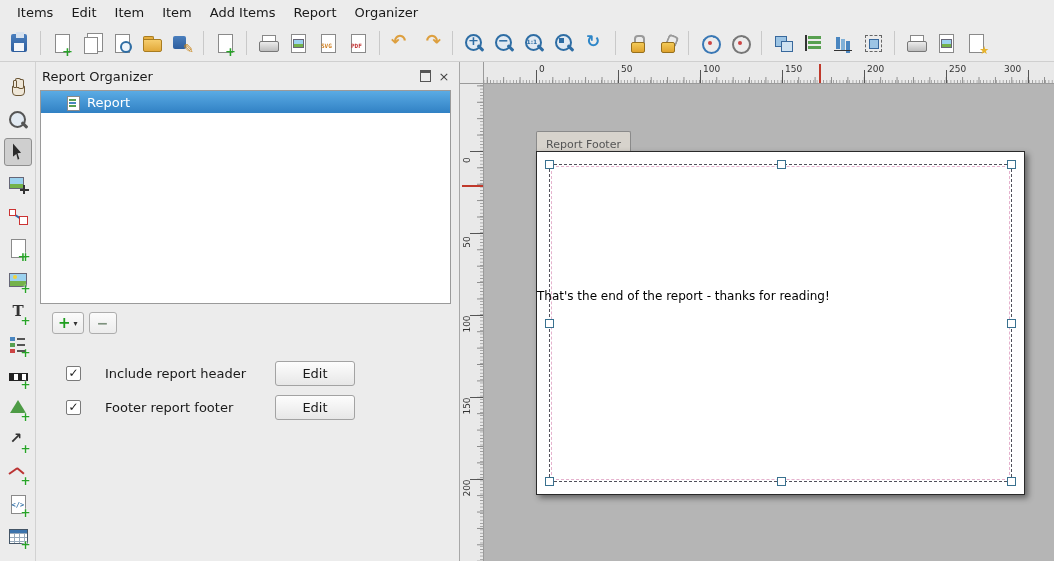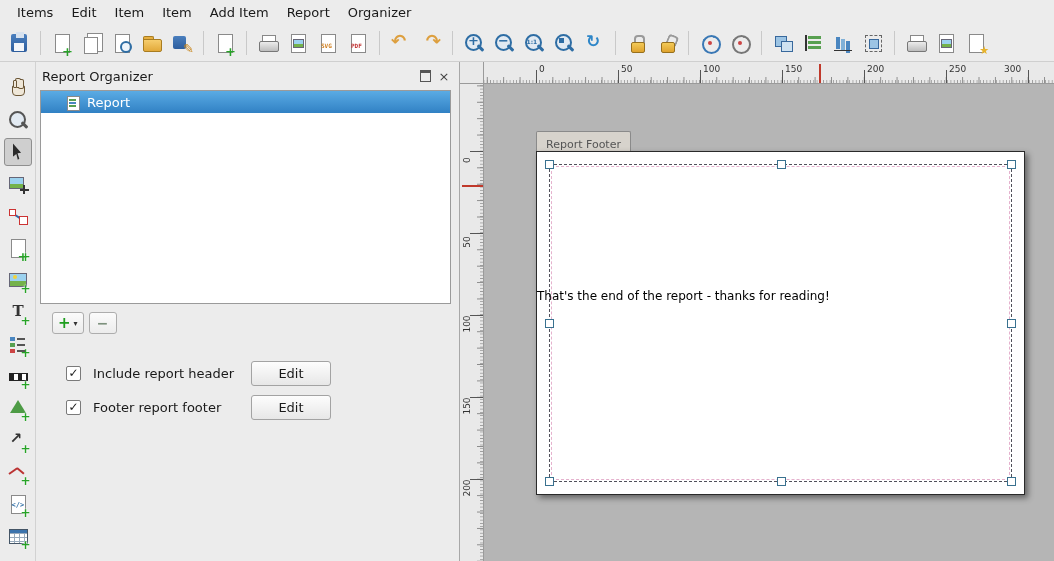--- a/index.html
+++ b/index.html
@@ -33,21 +33,21 @@
   .tree-item{display:flex;align-items:center;gap:7px;height:22px;padding-left:24px;font-size:13px;}
   .tree-item.selected{background:linear-gradient(#5aabe4,#3181c4);color:#fff;}
   .tree-icon{position:relative;width:15px;height:15px;flex:0 0 15px;}
   .tree-icon::before{content:"";position:absolute;left:2px;top:1px;width:11px;height:13px;background:#fff;border:1px solid #8a8a8a;}
   .tree-icon::after{content:"";position:absolute;left:4px;top:4px;width:7px;height:2px;background:#58a050;box-shadow:0 3px 0 #4a86c0,0 6px 0 #58a050;}
   .frame-btns{display:flex;gap:5px;padding:8px 0 0 16px;}
   .fb{min-width:28px;height:22px;border:1px solid #adadad;background:linear-gradient(#fbfbfb,#ececec);border-radius:3px;display:flex;align-items:center;justify-content:center;padding:0 5px;}
   .fb-add::before{content:"+";color:#1f9e1f;font-size:15px;font-weight:bold;line-height:1;}
   .fb-add::after{content:"▾";font-size:8px;color:#333;margin-left:3px;}
   .fb-remove::before{content:"−";color:#7d917d;font-size:14px;font-weight:bold;line-height:1;}
-  .opt-row{display:flex;align-items:center;gap:12px;padding-left:30px;height:26px;margin-top:8px;}
+  .opt-row{display:flex;align-items:center;gap:24px;padding-left:30px;height:26px;margin-top:8px;}
   .opt-row.first{margin-top:26px;}
   .cb{width:15px;height:15px;background:#fff;border:1px solid #7a7a7a;border-radius:2px;display:flex;align-items:center;justify-content:center;flex:0 0 15px;}
   .cb::before{content:"✓";font-size:12px;font-weight:bold;color:#1a1a1a;margin-top:-1px;}
   .opt-label{width:146px;font-size:13px;}
   .edit-btn{width:80px;height:25px;border:1px solid #a3a3a3;border-radius:3px;background:linear-gradient(#fdfdfd,#e7e7e7);font-size:13px;display:flex;align-items:center;justify-content:center;}
   
   .canvas{position:relative;flex:1;overflow:hidden;background:#b5b5b5;}
   .corner{position:absolute;left:0;top:0;width:24px;height:22px;background:#e9e9e9;border-right:1px solid #9a9a9a;border-bottom:1px solid #9a9a9a;z-index:3;}
   .ruler-h{position:absolute;left:24px;top:0;right:0;height:22px;background:#e9e9e9;border-bottom:1px solid #9a9a9a;z-index:2;}
   .ruler-v{position:absolute;left:0;top:22px;width:24px;bottom:0;background:#e9e9e9;border-right:1px solid #9a9a9a;z-index:2;}
@@ -141,21 +141,21 @@
 </style>
 </head>
 <body>
 
 <div id="app">
   <div class="menubar">
       <span class="menu-item">Items</span>
       <span class="menu-item">Edit</span>
       <span class="menu-item">Item</span>
       <span class="menu-item">Item</span>
-      <span class="menu-item">Add Item</span>
+      <span class="menu-item">Add Items</span>
       <span class="menu-item">Report</span>
       <span class="menu-item">Organizer</span>
     </div>
   <div class="toolbar">
       <span class="tbtn">
         <span class="ic ic-save"></span>
       </span>
       <span class="tsep"></span>
       <span class="tbtn">
         <span class="ic ic-newsheet"></span>

